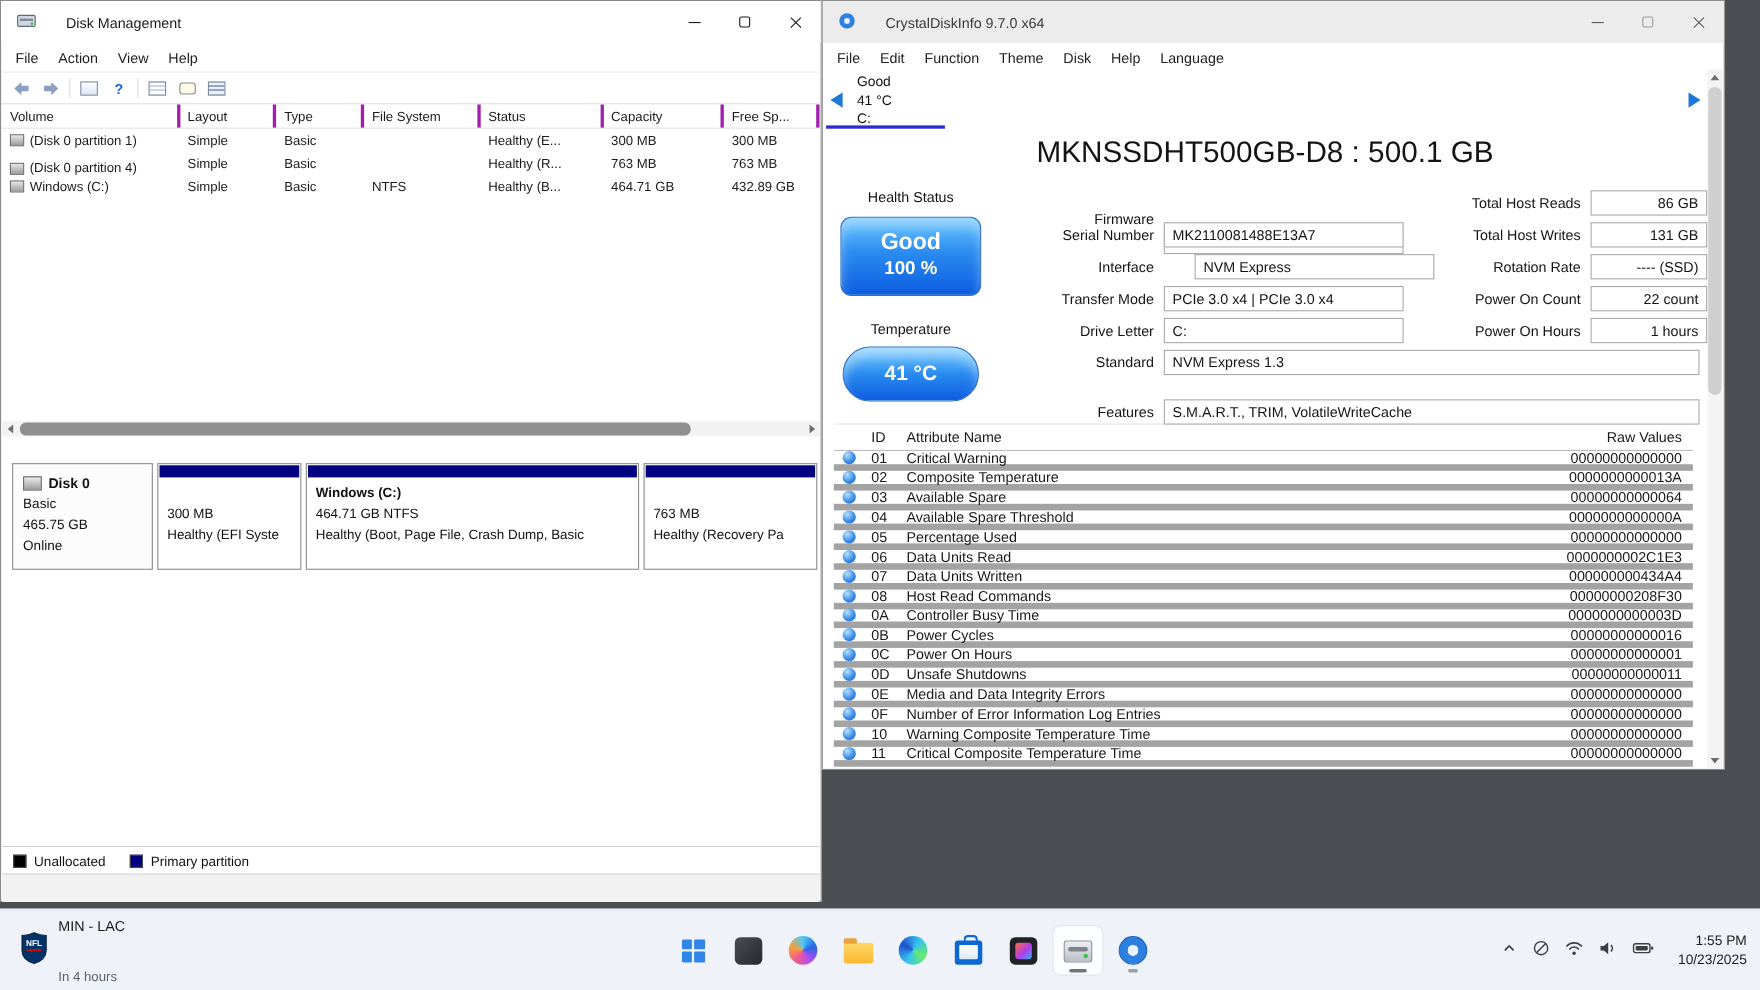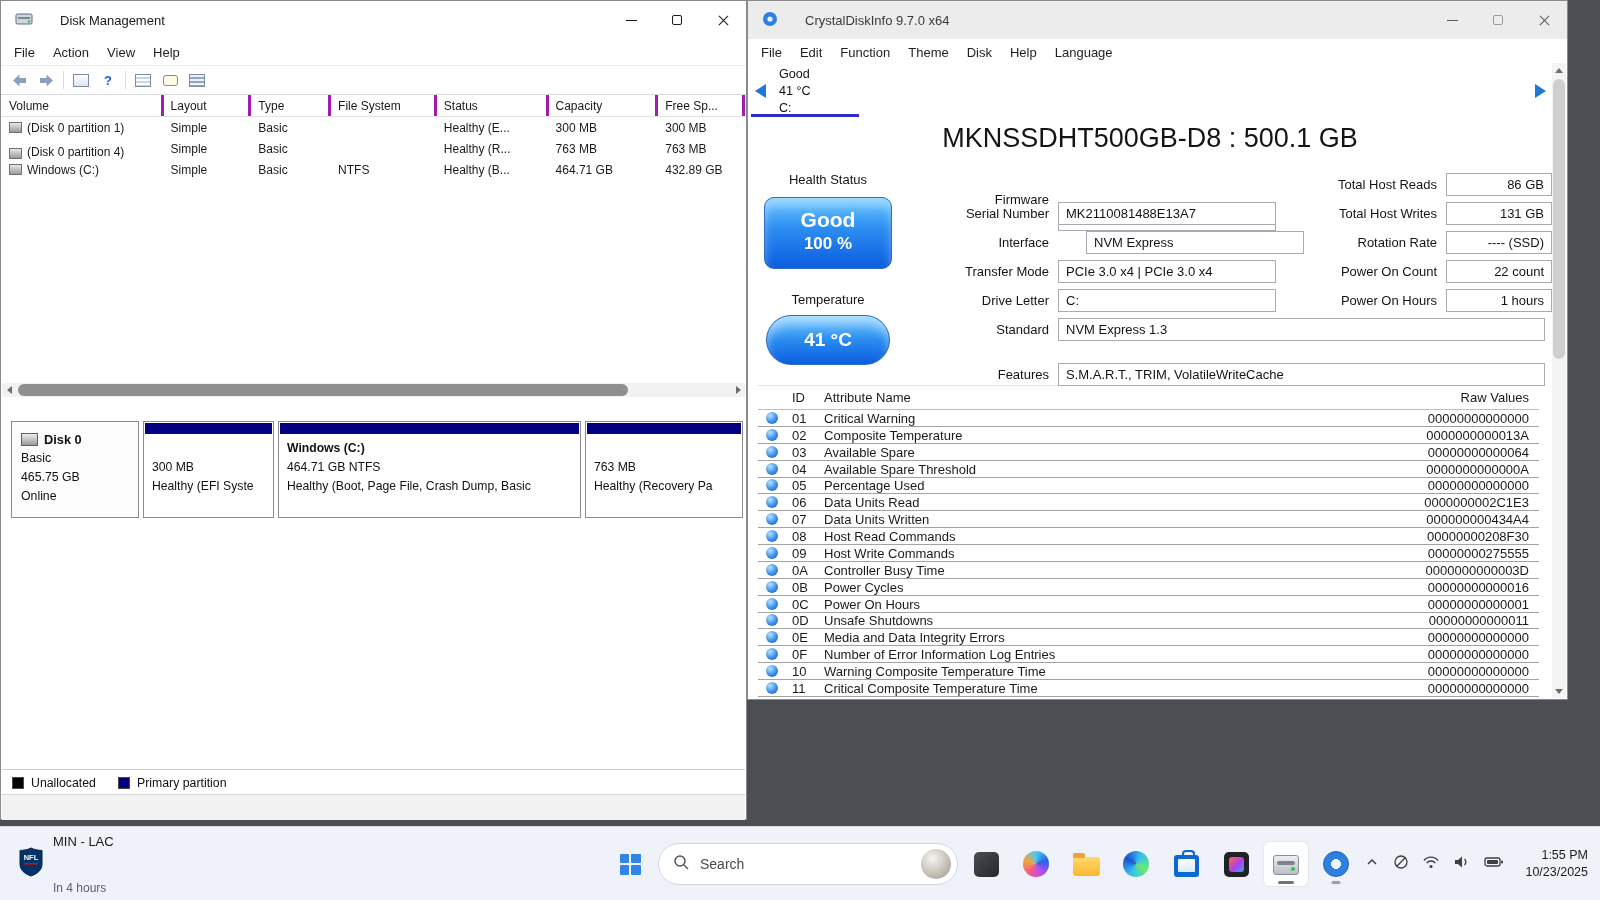--- a/index.html
+++ b/index.html
@@ -82,21 +82,21 @@
 .cdi-field{position:absolute;display:flex;align-items:center;height:24px;}
 .cdi-flabel{width:160px;text-align:right;padding-right:9px;font-size:13px;color:#141414;white-space:nowrap;}
 .cdi-fbox{height:23px;line-height:21px;border:1px solid #a9a9b0;background:#fff;padding:0 7px;font-size:13px;color:#141414;white-space:nowrap;overflow:hidden;}
 .cdi-fbox.right{text-align:right;}
 .smart{position:absolute;left:10px;right:28px;top:384px;bottom:2px;}
 .smart-header{position:relative;height:25px;border-top:1px solid #e4e4e4;border-bottom:1px solid #bdbdbd;font-size:13px;color:#1a1a1a;}
 .sh-id{position:absolute;left:34px;top:4px;}
 .sh-name{position:absolute;left:66px;top:4px;}
 .sh-raw{position:absolute;right:10px;top:4px;}
 .smart-rows{position:absolute;top:25px;bottom:0;left:0;right:0;display:flex;flex-direction:column;}
-.smart-row{flex:1;position:relative;border-bottom:1px solid #a3a3a3;font-size:13px;color:#1a1a1a;}
+.smart-row{flex:1;position:relative;border-bottom:6px solid #a3a3a3;font-size:13px;color:#1a1a1a;}
 .smart-dot{position:absolute;left:8px;top:50%;transform:translateY(-50%);width:12px;height:12px;border-radius:50%;background:radial-gradient(circle at 35% 30%,#b5e3ff,#3d8de8 55%,#135bc8);}
 .smart-id{position:absolute;left:34px;top:50%;transform:translateY(-50%);}
 .smart-name{position:absolute;left:66px;top:50%;transform:translateY(-50%);}
 .smart-raw{position:absolute;right:10px;top:50%;transform:translateY(-50%);}
 .vscroll{position:absolute;right:1px;top:62px;bottom:1px;width:14px;background:#f4f4f4;}
 .vthumb{position:absolute;left:1px;right:1px;top:16px;height:280px;background:#cfcfcf;border-radius:6px;}
 .vs-up,.vs-down{position:absolute;left:0;width:14px;height:14px;display:flex;align-items:center;justify-content:center;}
 .vs-up{top:0;}.vs-down{bottom:0;}
 .tri-u{width:0;height:0;border:4px solid transparent;border-top:none;border-bottom:5px solid #6e6e6e;}
 .tri-d{width:0;height:0;border:4px solid transparent;border-bottom:none;border-top:5px solid #6e6e6e;}
@@ -429,26 +429,20 @@
             <span class="smart-raw">000000000434A4</span>
           </div>
           <div class="smart-row">
             <span class="smart-dot"></span>
             <span class="smart-id">08</span>
             <span class="smart-name">Host Read Commands</span>
             <span class="smart-raw">00000000208F30</span>
           </div>
           <div class="smart-row">
             <span class="smart-dot"></span>
-            <span class="smart-id">09</span>
-            <span class="smart-name">Host Write Commands</span>
-            <span class="smart-raw">00000000275555</span>
-          </div>
-          <div class="smart-row">
-            <span class="smart-dot"></span>
             <span class="smart-id">0A</span>
             <span class="smart-name">Controller Busy Time</span>
             <span class="smart-raw">0000000000003D</span>
           </div>
           <div class="smart-row">
             <span class="smart-dot"></span>
             <span class="smart-id">0B</span>
             <span class="smart-name">Power Cycles</span>
             <span class="smart-raw">00000000000016</span>
           </div>
@@ -564,30 +558,20 @@
       </span>
     </div>
     <div class="tb-center">
       <div class="start-btn">
         <span class="win-logo">
             <i></i>
             <i></i>
             <i></i>
             <i></i>
           </span>
-      </div>
-      <div class="search">
-        <span>
-          <svg width="17" height="17">
-              <circle cx="7" cy="7" r="5" stroke="#555" stroke-width="1.5" fill="none"></circle>
-              <line x1="11" y1="11" x2="15" y2="15" stroke="#555" stroke-width="1.5"></line>
-            </svg>
-        </span>
-        <span>Search</span>
-        <span class="cat"></span>
       </div>
       <div class="tb-ico">
           <span class="ico-dark"></span>
         </div>
       <div class="tb-ico">
           <span class="ico-copilot"></span>
         </div>
       <div class="tb-ico">
           <span class="ico-folder"></span>
         </div>

